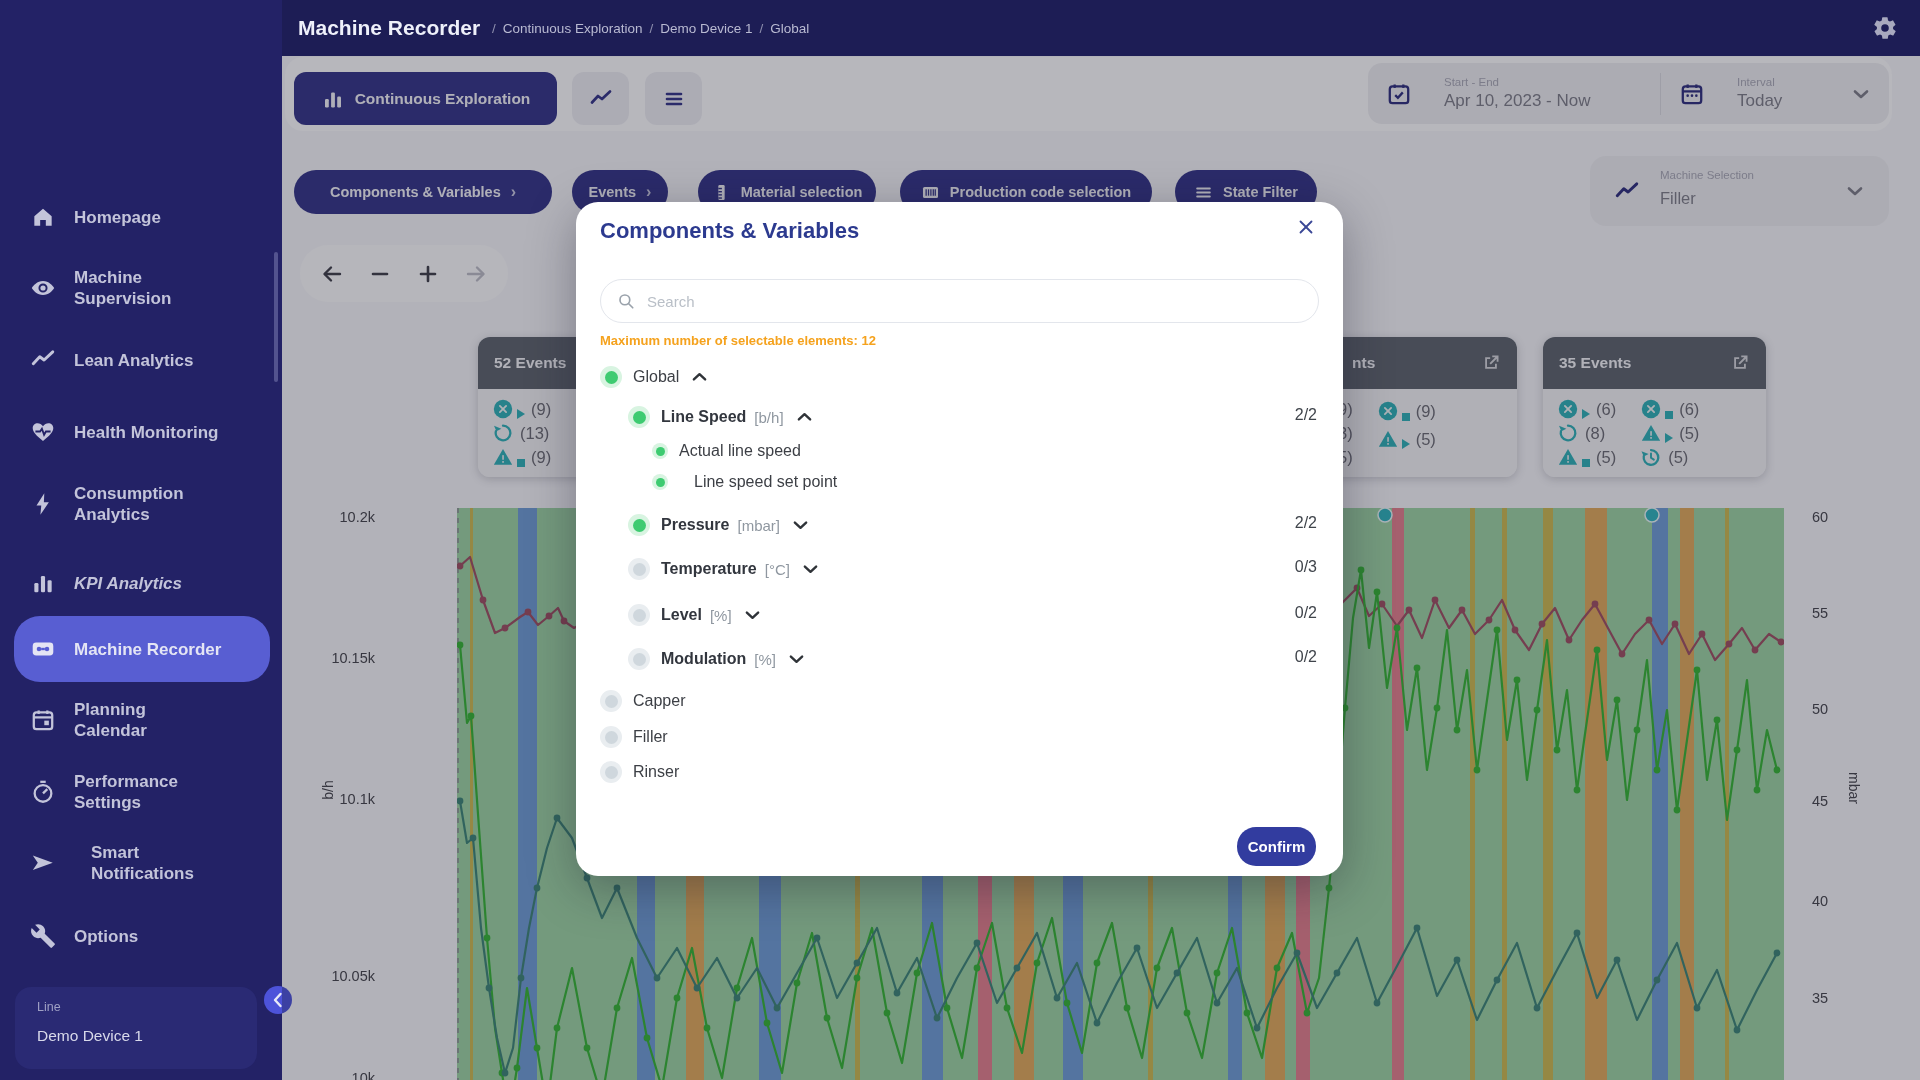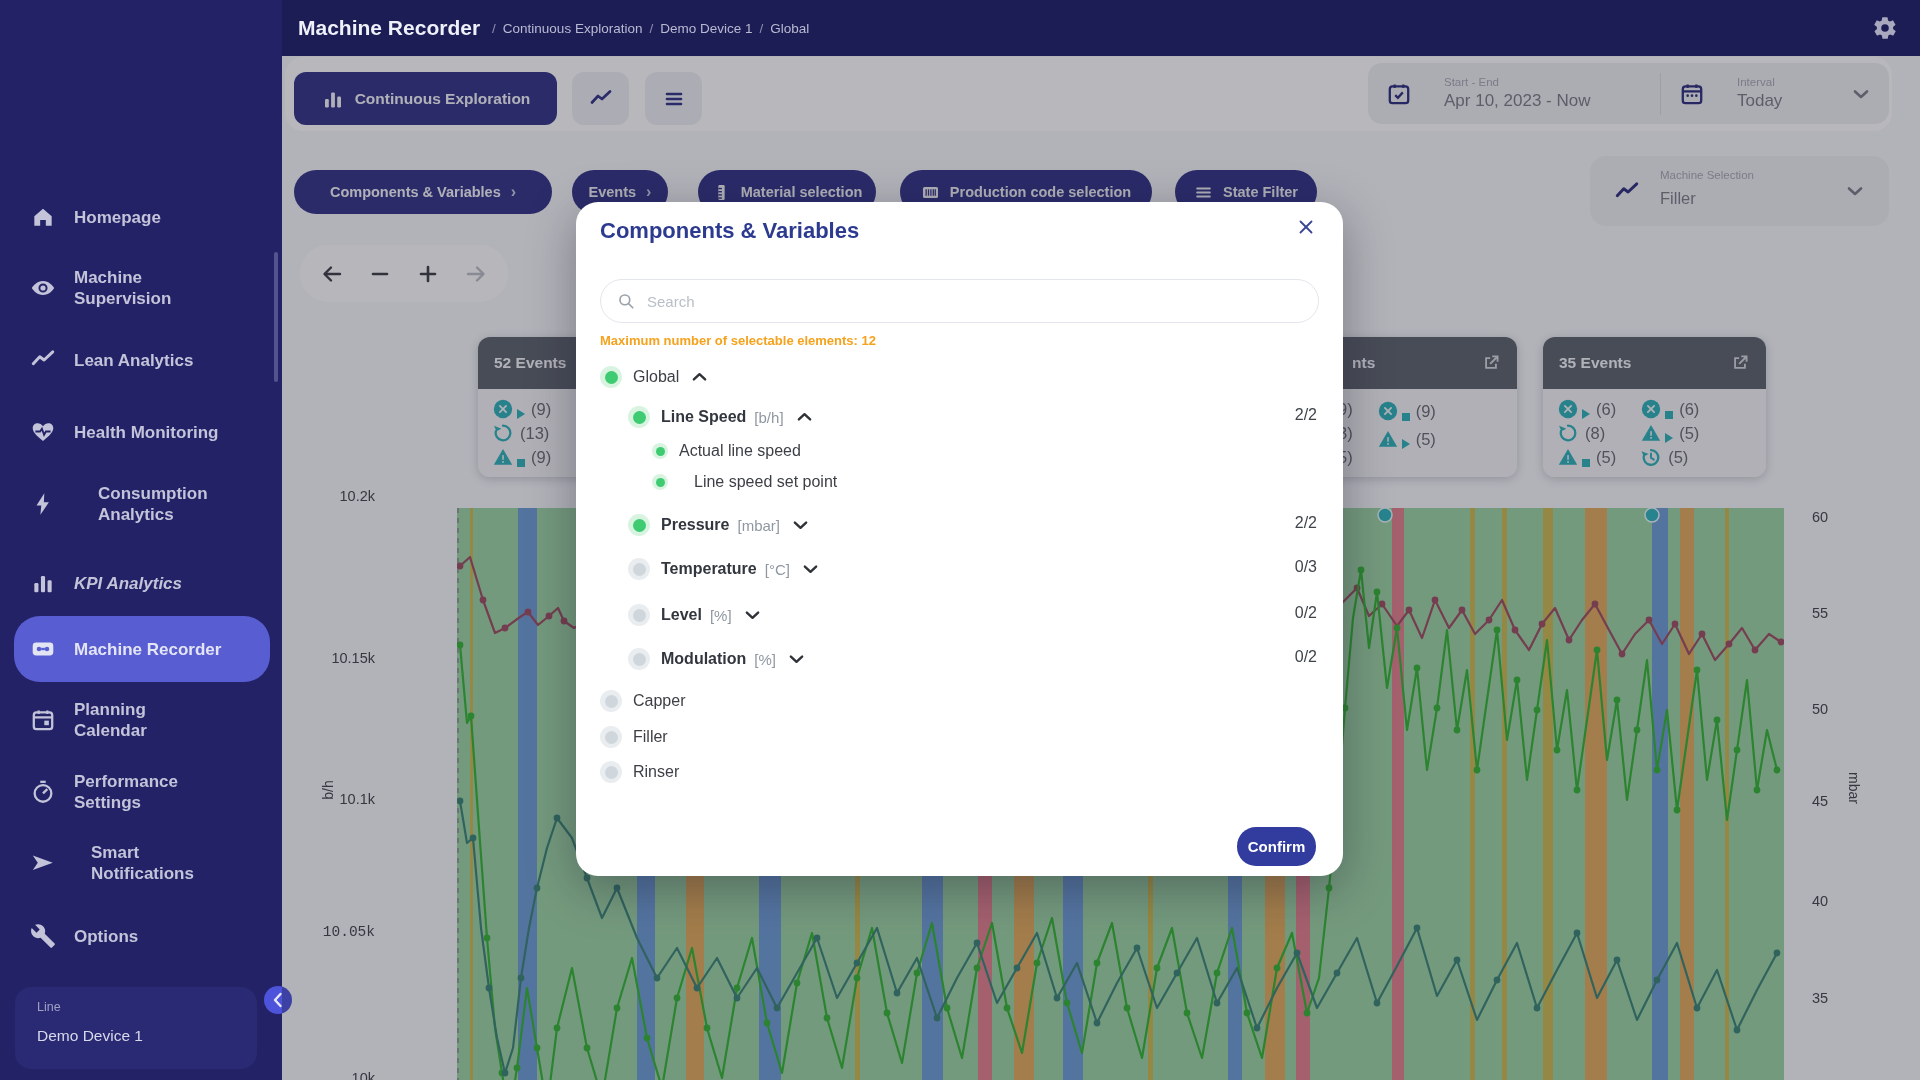--- a/index.html
+++ b/index.html
@@ -466,24 +466,24 @@
       <circle cx="1160" cy="452" r="3.4" fill="#3d8578"></circle>
       <circle cx="1200" cy="472" r="3.4" fill="#3d8578"></circle>
       <circle cx="1240" cy="500" r="3.4" fill="#3d8578"></circle>
       <circle cx="1280" cy="522" r="3.4" fill="#3d8578"></circle>
       <circle cx="1320" cy="445" r="3.4" fill="#3d8578"></circle>
       <circle cx="928" cy="7" r="7" fill="#2fb3bd" stroke="#e8f6f7" stroke-width="1.5"></circle>
       <circle cx="1195" cy="7" r="7" fill="#2fb3bd" stroke="#e8f6f7" stroke-width="1.5"></circle>
     </svg>
   </div>
 <div id="axis-layer">
-    <div class="tick tick-left" data-interactable="false" style="top: 488px;">10.2k</div>
+    <div class="tick tick-left" data-interactable="false" style="top: 509px;">10.2k</div>
     <div class="tick tick-left" data-interactable="false" style="top: 650px;">10.15k</div>
     <div class="tick tick-left" data-interactable="false" style="top: 791px;">10.1k</div>
-    <div class="tick tick-left" data-interactable="false" style="top: 924px; font-family: Liberation Mono, monospace;">10.05k</div>
+    <div class="tick tick-left" data-interactable="false" style="top: 968px;">10.05k</div>
     <div class="tick tick-left" data-interactable="false" style="top: 1070px;">10k</div>
     <div class="tick tick-right" data-interactable="false" style="top: 509px;">60</div>
     <div class="tick tick-right" data-interactable="false" style="top: 605px;">55</div>
     <div class="tick tick-right" data-interactable="false" style="top: 701px;">50</div>
     <div class="tick tick-right" data-interactable="false" style="top: 793px;">45</div>
     <div class="tick tick-right" data-interactable="false" style="top: 893px;">40</div>
     <div class="tick tick-right" data-interactable="false" style="top: 990px;">35</div>
     <div class="axis-rot" data-interactable="false" style="left: 318px; top: 782px; transform: rotate(-90deg);">b/h</div>
     <div class="axis-rot" data-interactable="false" style="left: 1838px; top: 780px; transform: rotate(90deg);">mbar</div>
   </div>
@@ -690,21 +690,21 @@
       </div>
       <div class="nav-item" data-interactable="true" style="top: 410px;">
         <span class="nicon" data-interactable="false">
           <svg viewBox="0 0 24 24" width="100%" height="100%">
             <path d="M12 20.3C6 15.7 2.5 12 2.5 8.4 2.5 5.7 4.6 4 7 4c1.9 0 3.7 1 5 2.7C13.3 5 15.1 4 17 4c2.4 0 4.5 1.7 4.5 4.4 0 3.6-3.5 7.3-9.5 11.9z" fill="currentColor"></path>
             <polyline points="5,11.5 9.3,11.5 11,9 13,14.5 14.7,11.5 19,11.5" fill="none" stroke="#232266" stroke-width="1.7"></polyline>
           </svg>
         </span>
         <span data-interactable="false"><span>Health Monitoring</span></span>
       </div>
-      <div class="nav-item" data-interactable="true" style="top: 482px; gap: 24px;">
+      <div class="nav-item" data-interactable="true" style="top: 482px;">
         <span class="nicon" data-interactable="false">
           <svg viewBox="0 0 24 24" width="100%" height="100%">
             <path d="M13.2 2 6 13.4h4.4L9.6 22l7.8-11.6h-4.6z" fill="currentColor"></path>
           </svg>
         </span>
         <span data-interactable="false"><span>Consumption</span><br><span>Analytics</span></span>
       </div>
       <div class="nav-item" data-interactable="true" style="top: 561px; font-style: italic;">
         <span class="nicon" data-interactable="false">
           <svg viewBox="0 0 24 24" width="100%" height="100%">

